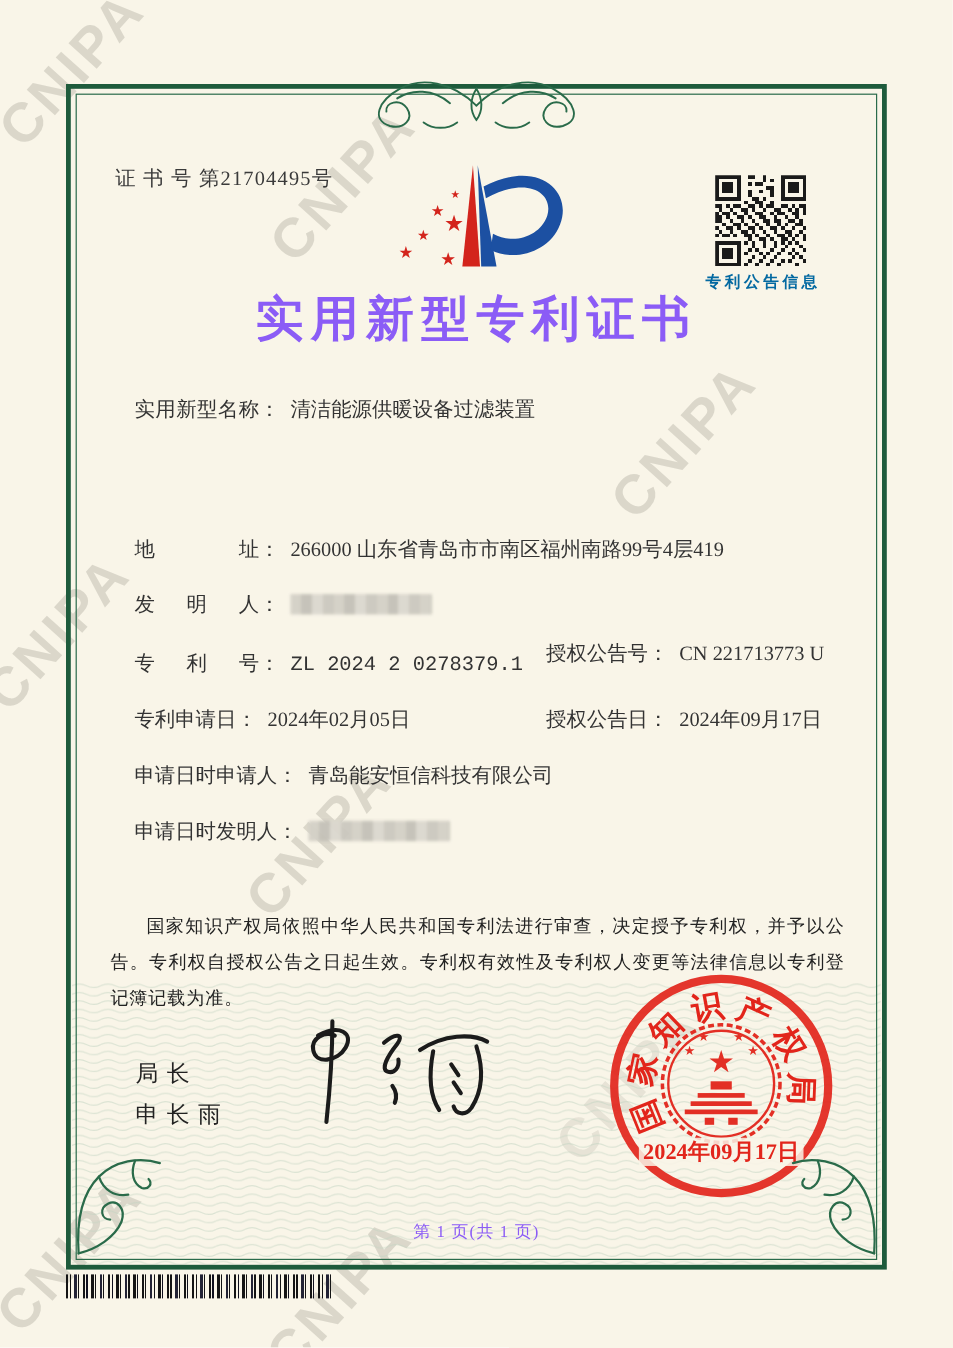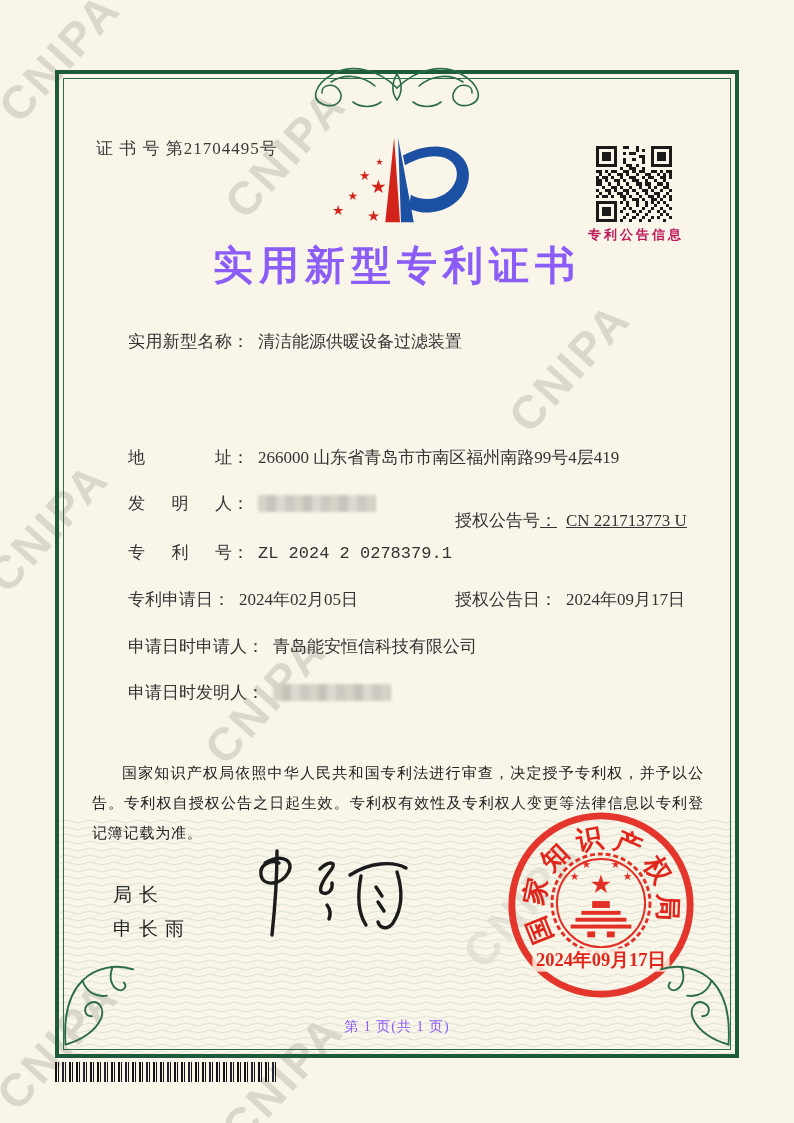--- a/index.html
+++ b/index.html
@@ -31,23 +31,23 @@
     border:1px solid #2a6b4a;
   }
   .content{position:absolute;left:0;top:0;width:794px;height:1056px;z-index:3;}
   .certno{position:absolute;left:96px;top:137px;font-size:17px;color:#3a3a3a;letter-spacing:1px;}
   .title{
     position:absolute;left:0;top:238px;width:794px;text-align:center;
     font-size:40px;font-weight:bold;letter-spacing:6px;color:#8b5cf6;
   }
   .qr-caption{
     position:absolute;left:576px;top:226px;width:120px;text-align:center;
-    font-size:13px;font-weight:bold;letter-spacing:3px;color:#be185d;
-  }
-  .frow{position:absolute;left:112px;font-size:17px;white-space:nowrap;color:#333;margin-left:16px;}
+    font-size:13px;font-weight:bold;letter-spacing:3px;color:#0369a1;
+  }
+  .frow{position:absolute;left:112px;font-size:17px;white-space:nowrap;color:#333;}
   .frow-r{position:absolute;left:455px;font-size:17px;white-space:nowrap;color:#333;}
   .flabel{display:inline-block;}
   .j6{width:104px;text-align:justify;text-align-last:justify;}
   .fcolon{margin-right:9px;}
   .fval{color:#333;}
   .redact{
     display:inline-block;width:118px;height:17px;vertical-align:-3px;
     background:repeating-linear-gradient(90deg,#d4d1c7 0 9px,#c4c1b8 9px 18px,#dbd8cf 18px 27px,#cbc8bf 27px 36px);
     filter:blur(1.4px);opacity:.95;border-radius:1px;
   }
@@ -165,21 +165,21 @@
     </div>
     <div class="frow" style="top:446px;">
       <span class="flabel j6">地址</span><span class="fcolon">：</span><span class="fval">266000 山东省青岛市市南区福州南路99号4层419</span>
     </div>
     <div class="frow" style="top:492px;">
       <span class="flabel j6">发明人</span><span class="fcolon">：</span><span class="redact"></span>
     </div>
     <div class="frow" style="top:541px;font-family:Liberation Mono, monospace;">
       <span class="flabel j6">专利号</span><span class="fcolon">：</span><span class="fval">ZL 2024 2 0278379.1</span>
     </div>
-    <div class="frow-r" style="top:509px;text-decoration:underline;">
+    <div class="frow-r" style="top:533px;">
       <span class="flabel">授权公告号</span><span class="fcolon">：</span><span class="fval">CN 221713773 U</span>
     </div>
     <div class="frow" style="top:588px;">
       <span class="flabel">专利申请日</span><span class="fcolon">：</span><span class="fval">2024年02月05日</span>
     </div>
     <div class="frow-r" style="top:588px;">
       <span class="flabel">授权公告日</span><span class="fcolon">：</span><span class="fval">2024年09月17日</span>
     </div>
     <div class="frow" style="top:635px;">
       <span class="flabel">申请日时申请人</span><span class="fcolon">：</span><span class="fval">青岛能安恒信科技有限公司</span>

